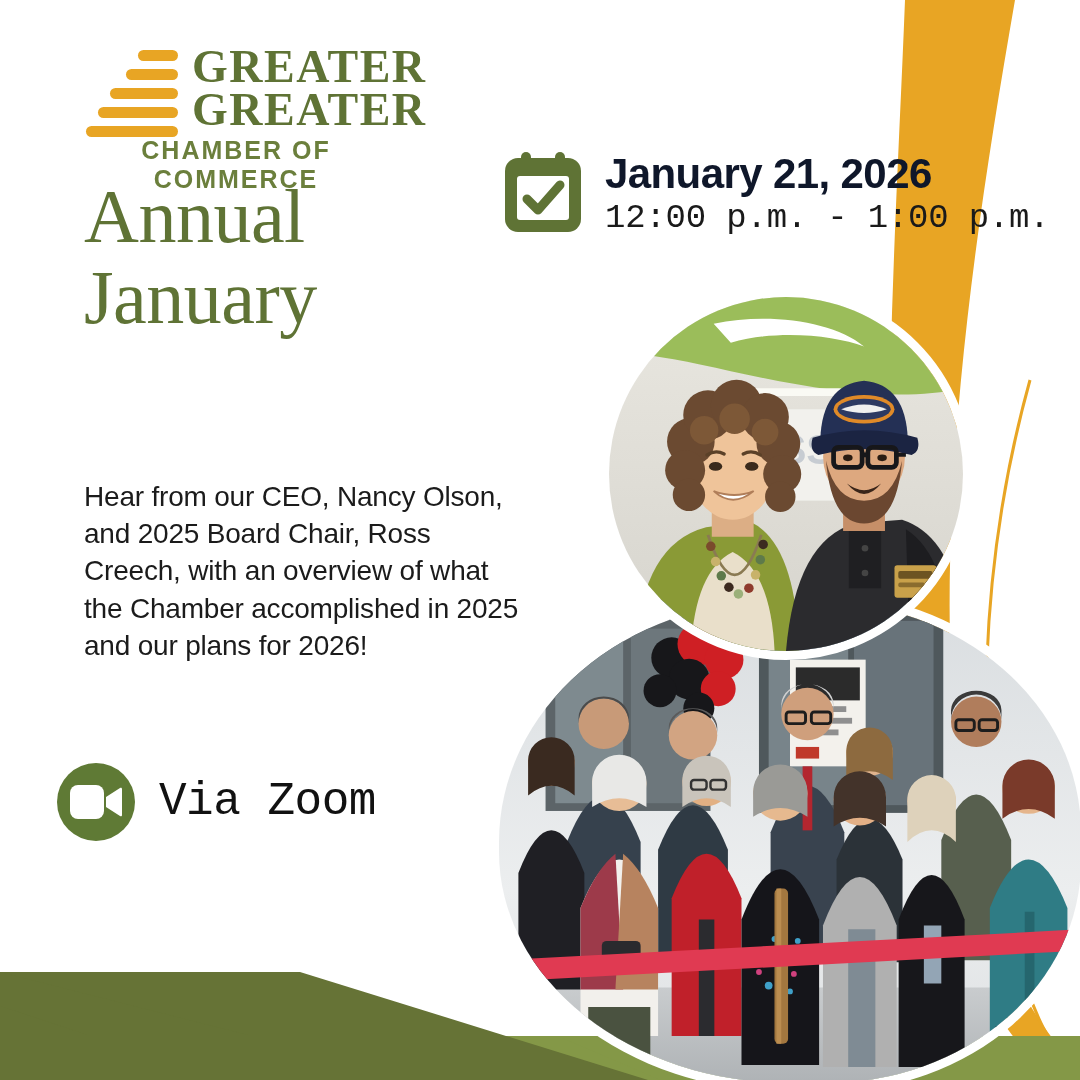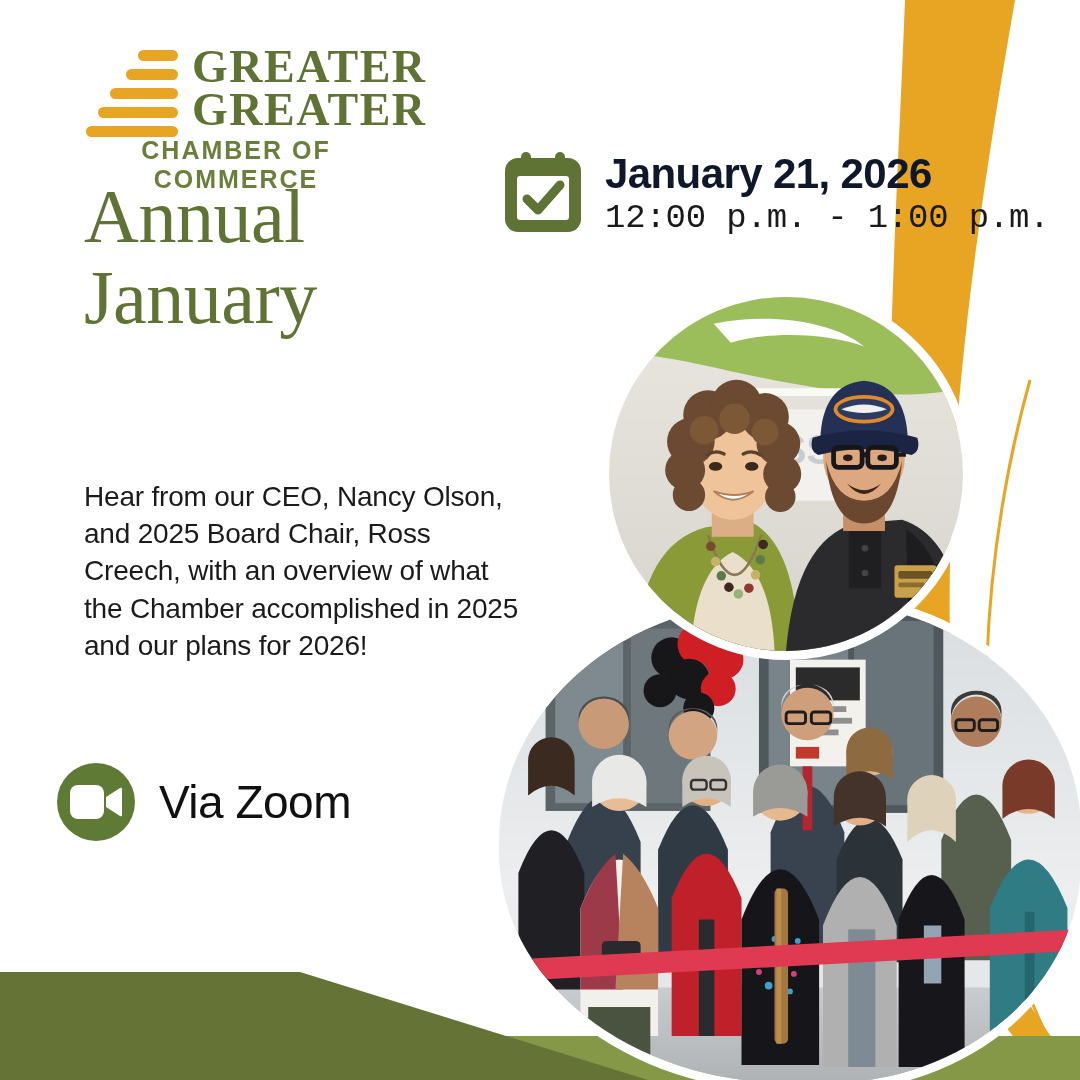--- a/index.html
+++ b/index.html
@@ -69,21 +69,21 @@
   
   #body-copy{
     position:absolute;left:84px;top:478px;width:436px;
     font-size:28px;
     line-height:1.33;
     color:#1b1b1b;
     letter-spacing:-0.2px;
   }
 
   
-  #zoom-block{position:absolute;left:57px;top:763px;display:flex;align-items:center;gap:24px;}
+  #zoom-block{position:absolute;left:57px;top:763px;display:flex;align-items:center;gap:24px;font-family:Liberation Mono, monospace;}
   #zoom-circle{
     width:78px;height:78px;border-radius:50%;
     background:#5F7A35;position:relative;flex:0 0 auto;
   }
   #zoom-cam{position:absolute;left:13px;top:22px;}
   #zoom-label{font-size:46px;color:#111111;letter-spacing:-0.5px;}
 
   
   .photo{position:absolute;overflow:hidden;}
   #photo-top{

